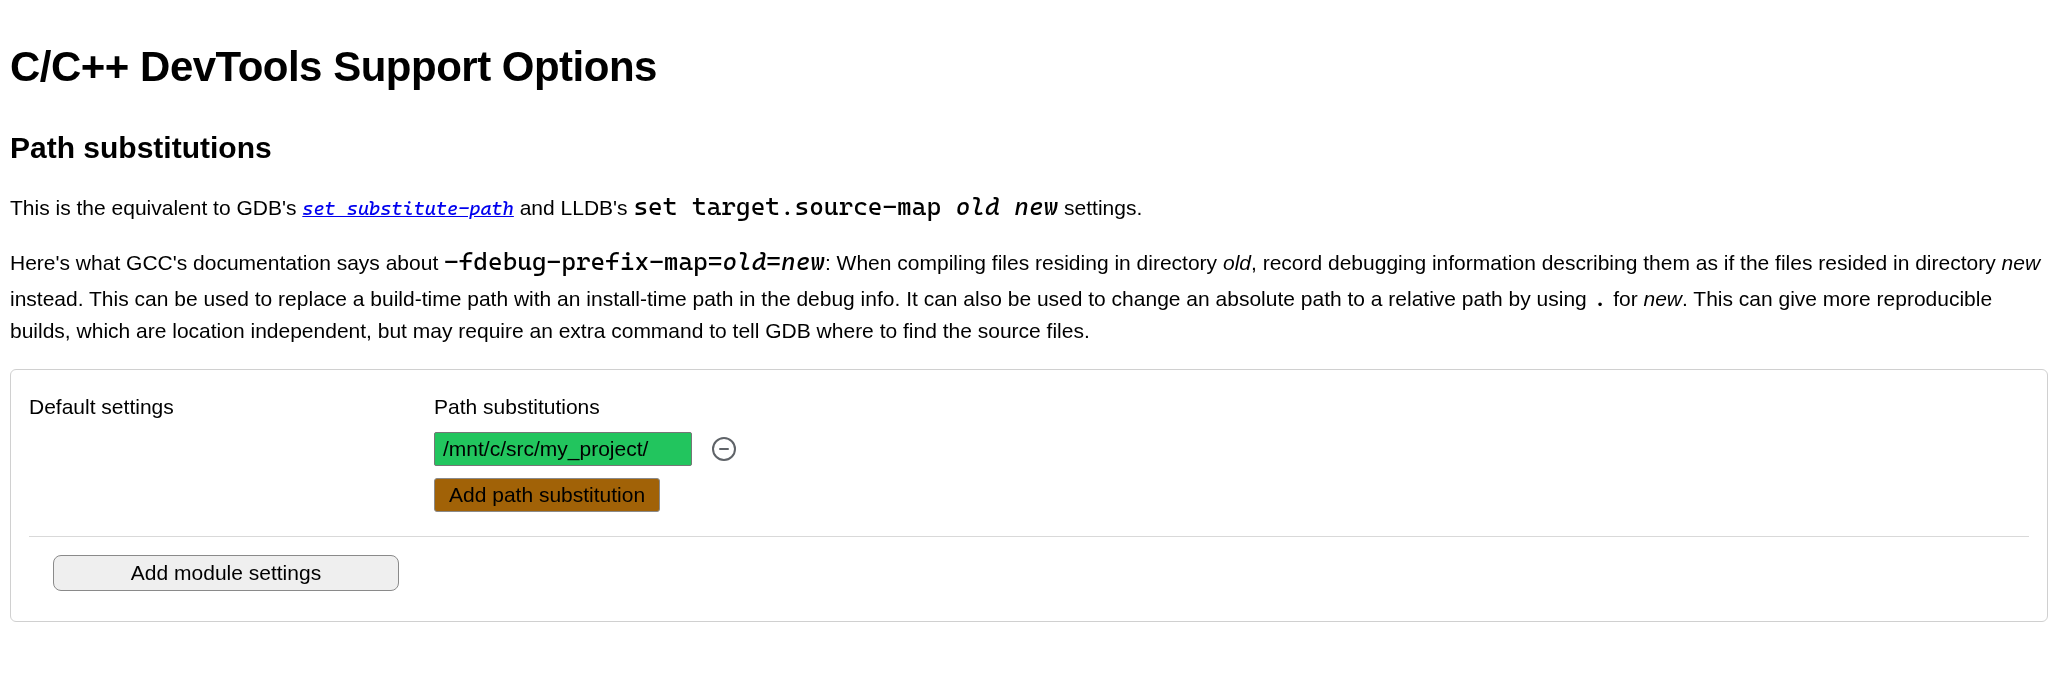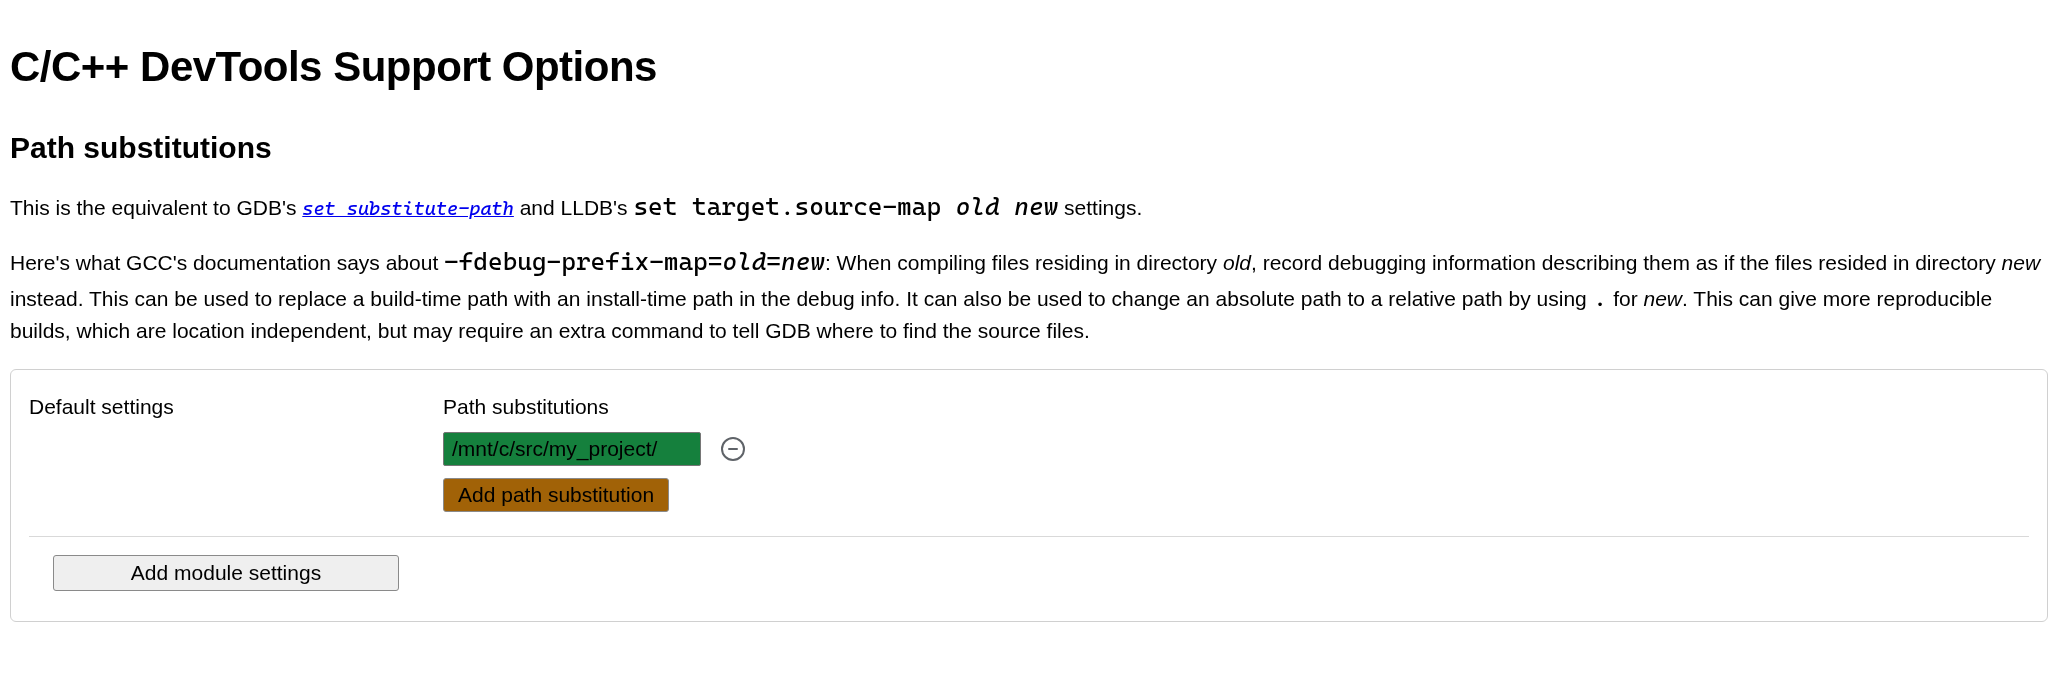--- a/index.html
+++ b/index.html
@@ -44,21 +44,21 @@
     }
     .settings-panel {
       border: 1px solid #d0d0d0;
       border-radius: 6px;
       padding: 22px 18px 30px 18px;
       margin-top: 22px;
     }
     .settings-row {
       display: flex;
       align-items: flex-start;
-      gap: 14px;
+      gap: 5px;
     }
     .settings-left {
       width: 400px;
       font-size: 21px;
       font-weight: 400;
     }
     .settings-right {
       flex: 1;
     }
     .settings-right .subhead {
@@ -72,21 +72,21 @@
       margin-bottom: 12px;
     }
     input[type="text"] {
       font-family: "Segoe UI", Arial, sans-serif;
       font-size: 21px;
       padding: 3px 8px;
       border: 1px solid #767676;
       border-radius: 2px;
       height: 34px;
       width: 258px;
-      background: #15803d;
+      background: #22c55e;
     }
     button.small {
       font-family: "Segoe UI", Arial, sans-serif;
       font-size: 21px;
       padding: 4px 14px;
       border: 1px solid #8a8a8a;
       background: #a16207;
       border-radius: 3px;
       cursor: pointer;
     }
@@ -120,21 +120,21 @@
     .add-module-wrap {
       padding-left: 24px;
     }
     button.wide {
       font-family: "Segoe UI", Arial, sans-serif;
       font-size: 21px;
       padding: 5px 0;
       width: 346px;
       border: 1px solid #8a8a8a;
       background: #efefef;
-      border-radius: 3px;
+      border-radius: 8px;
       cursor: pointer;
     }
   </style>
 </head>
 <body>
 
 <h1>C/C++ DevTools Support Options</h1>
 
 <h2>Path substitutions</h2>
 

